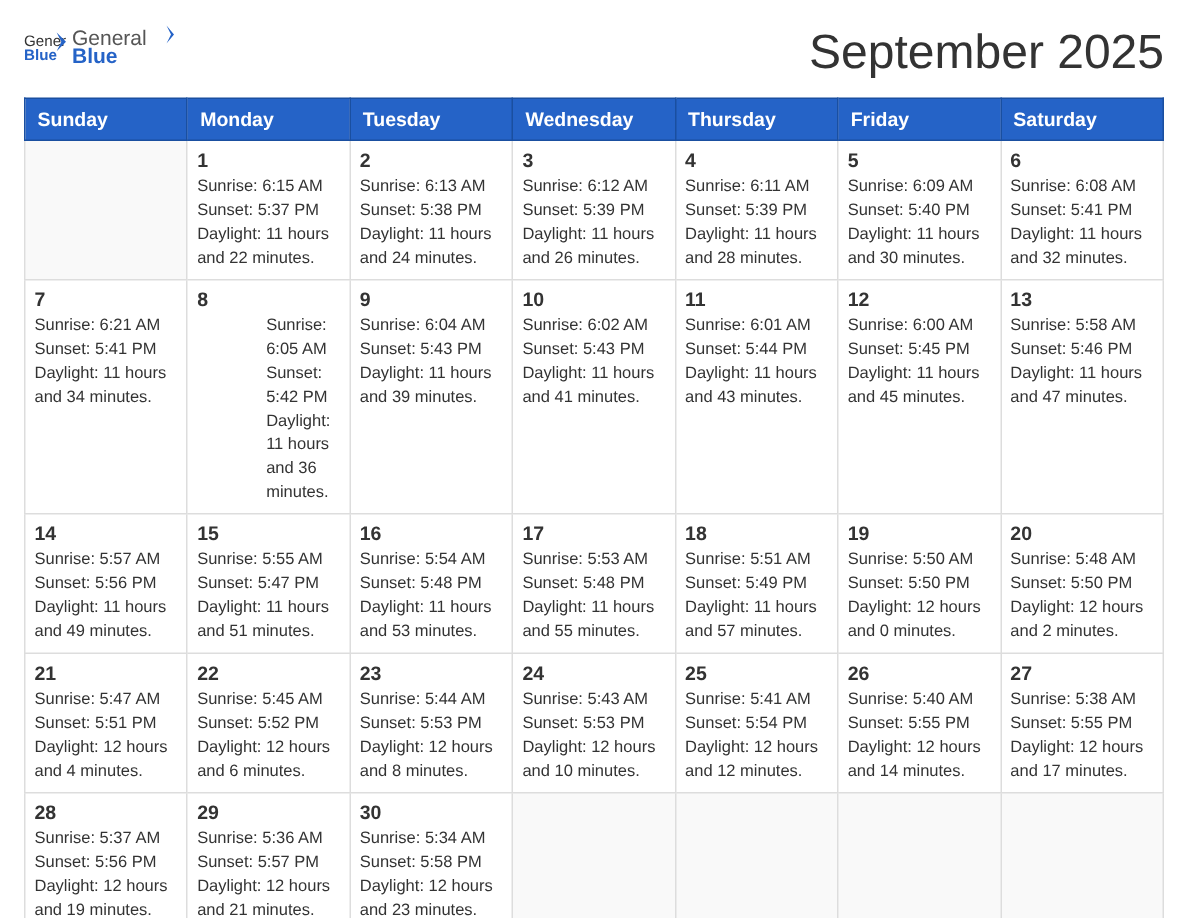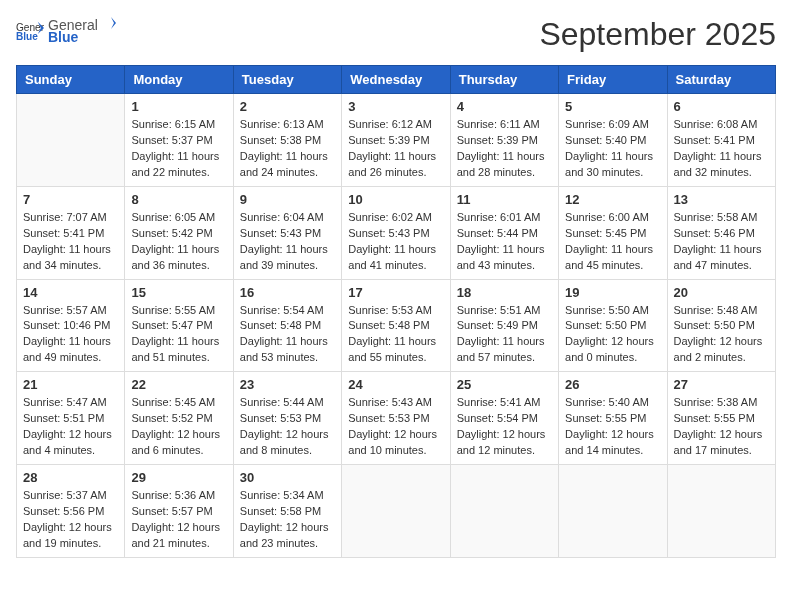--- a/index.html
+++ b/index.html
@@ -158,28 +158,28 @@
           <div class="day-number">6</div>
           <div class="day-info" style="white-space: pre-line;">Sunrise: 6:08 AM
 Sunset: 5:41 PM
 Daylight: 11 hours
 and 32 minutes.</div>
         </td>
       </tr>
       <tr class="week-row">
         <td>
           <div class="day-number">7</div>
-          <div class="day-info" style="white-space: pre-line;">Sunrise: 7:07 AM
+          <div class="day-info" style="white-space: pre-line;">Sunrise: 6:21 AM
 Sunset: 5:41 PM
 Daylight: 11 hours
 and 34 minutes.</div>
         </td>
         <td>
           <div class="day-number">8</div>
-          <div class="day-info" style="white-space: pre-line;">Sunrise: 6:05 AM
+          <div class="day-info" style="white-space: pre-line; margin-left: 46px;">Sunrise: 6:05 AM
 Sunset: 5:42 PM
 Daylight: 11 hours
 and 36 minutes.</div>
         </td>
         <td>
           <div class="day-number">9</div>
           <div class="day-info" style="white-space: pre-line;">Sunrise: 6:04 AM
 Sunset: 5:43 PM
 Daylight: 11 hours
 and 39 minutes.</div>
@@ -210,21 +210,21 @@
           <div class="day-info" style="white-space: pre-line;">Sunrise: 5:58 AM
 Sunset: 5:46 PM
 Daylight: 11 hours
 and 47 minutes.</div>
         </td>
       </tr>
       <tr class="week-row">
         <td>
           <div class="day-number">14</div>
           <div class="day-info" style="white-space: pre-line;">Sunrise: 5:57 AM
-Sunset: 10:46 PM
+Sunset: 5:56 PM
 Daylight: 11 hours
 and 49 minutes.</div>
         </td>
         <td>
           <div class="day-number">15</div>
           <div class="day-info" style="white-space: pre-line;">Sunrise: 5:55 AM
 Sunset: 5:47 PM
 Daylight: 11 hours
 and 51 minutes.</div>
         </td>

